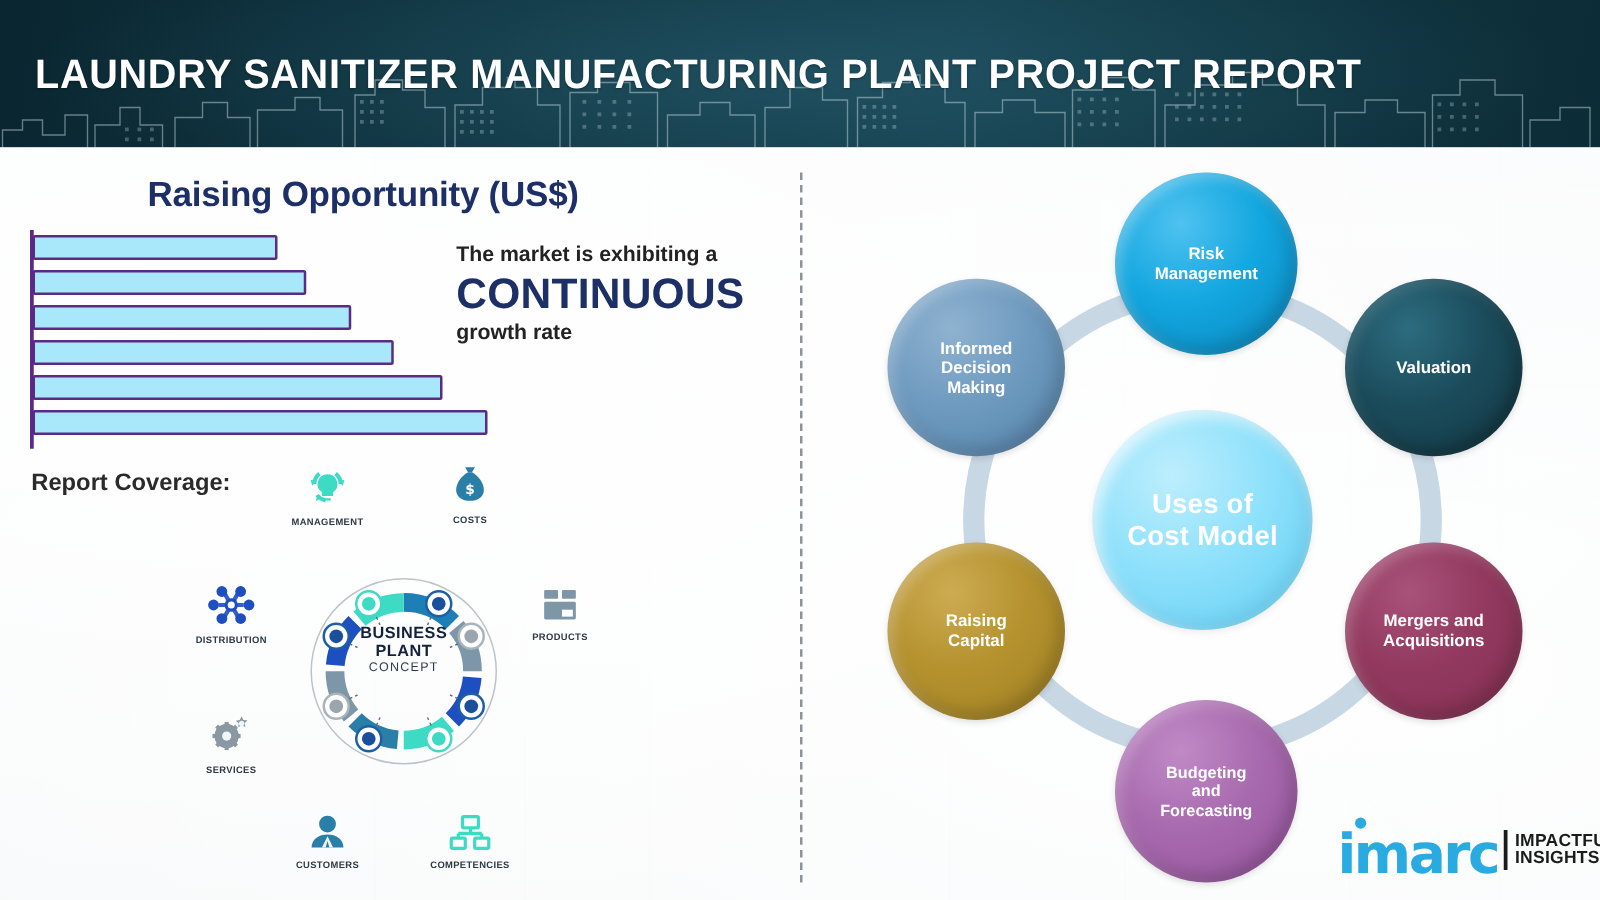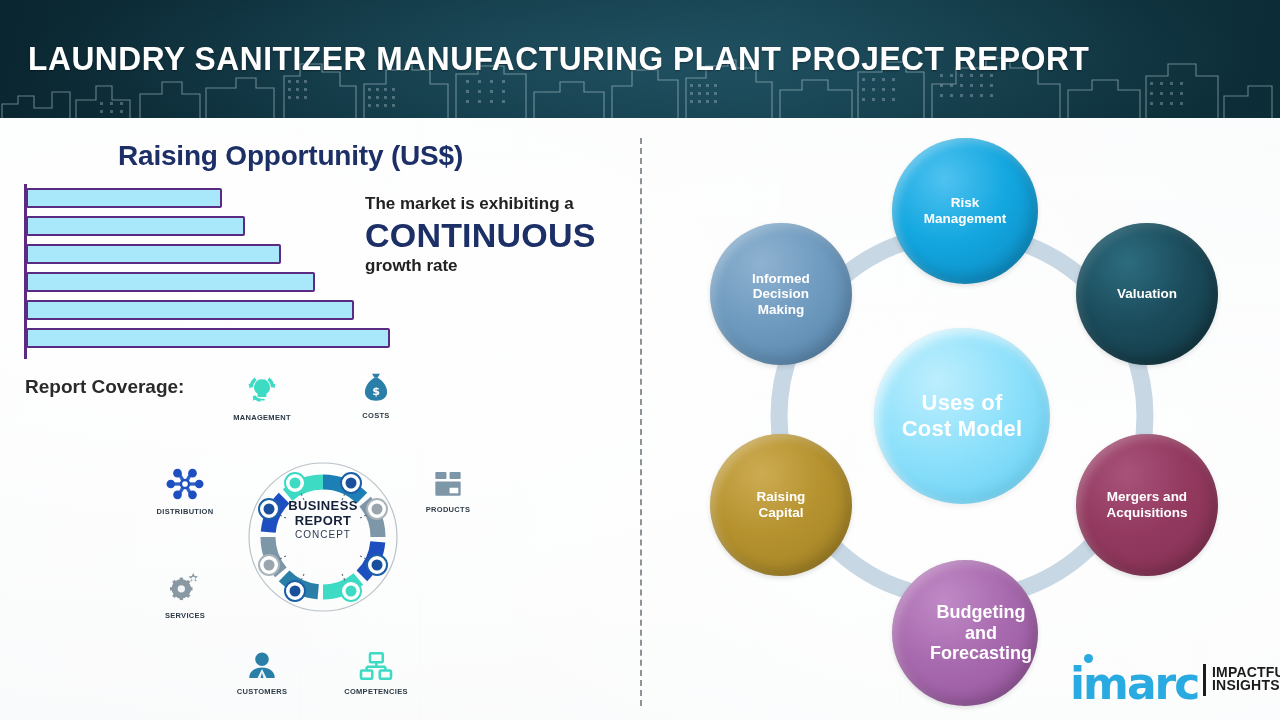--- a/index.html
+++ b/index.html
@@ -144,22 +144,21 @@
   #node-mergers {
     left:436px; top:316px; width:142px; height:142px;
     background:radial-gradient(circle at 36% 28%, #a8527a 0%, #93395f 45%, #8a3458 76%, #6f2844 100%);
     box-shadow:inset -5px -6px 13px rgba(0,0,0,.18), inset 4px 4px 10px rgba(255,255,255,.25), 0 2px 5px rgba(0,0,0,.12);
     font-size:13.5px;
   }
   #node-budgeting {
     left:252px; top:442px; width:146px; height:146px;
     background:radial-gradient(circle at 36% 28%, #c08ac6 0%, #a86aae 45%, #9d5da4 76%, #84488a 100%);
     box-shadow:inset -5px -6px 13px rgba(0,0,0,.18), inset 4px 4px 10px rgba(255,255,255,.28), 0 2px 5px rgba(0,0,0,.12);
-    font-size:18px;
-    justify-content:flex-end;
+    font-size:13px;
   }
 
   
   #logo { position:absolute; left:430px; top:528px; width:200px; height:62px; }
   #logo-word {
     position:absolute; left:0; top:12px;
     font-size:44px; font-weight:bold; color:#29abe2;
     letter-spacing:-2px; font-family:"DejaVu Sans",sans-serif;
   }
   #logo-dot { position:absolute; left:14px; top:8px; width:9px; height:9px; border-radius:50%; background:#29abe2; }
@@ -482,21 +481,21 @@
           <circle cx="63" cy="145" r="5.5" fill="#1a4f9c"></circle>
         <circle cx="37" cy="119" r="10" fill="#ffffff" stroke="#a9b3ba" stroke-width="2"></circle>
           <circle cx="37" cy="119" r="5.5" fill="#9aa5ad"></circle>
         <circle cx="37" cy="63" r="10" fill="#ffffff" stroke="#1c5fa8" stroke-width="2"></circle>
           <circle cx="37" cy="63" r="5.5" fill="#1a4f9c"></circle>
       </g>
     </svg>
 
     <div id="bm-center-text">
       <span id="bm-t1">BUSINESS</span>
-      <span id="bm-t2">REPORT</span>
+      <span id="bm-t2">PLANT</span>
       <span id="bm-t3">CONCEPT</span>
     </div>
   </div>
 </div>
 
 <div id="right-panel">
 
   <svg id="ring-svg" viewBox="0 0 640 602">
     <circle cx="322" cy="298" r="183" fill="none" stroke="#c7d7e4" stroke-width="17"></circle>
   </svg>

